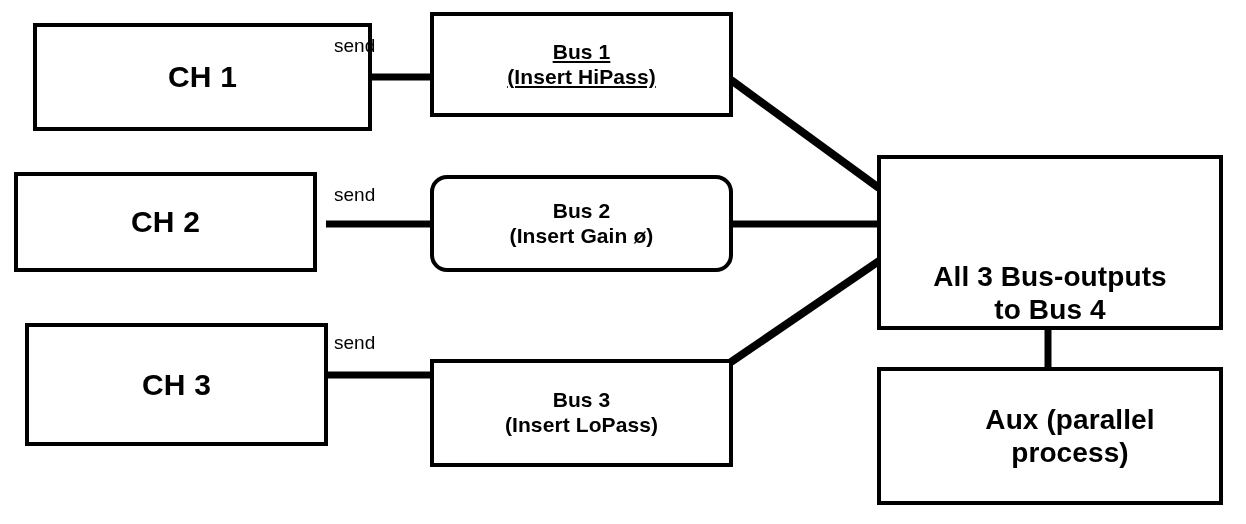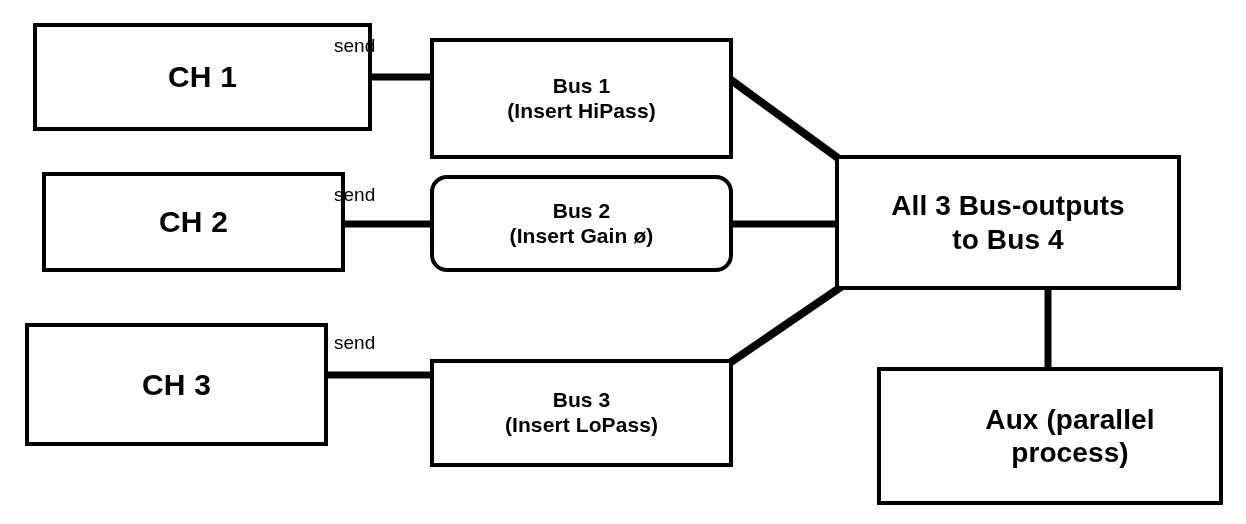--- a/index.html
+++ b/index.html
@@ -51,28 +51,28 @@
     position: absolute;
     font-size: 19px;
     font-weight: 400;
     line-height: 1;
     white-space: nowrap;
     z-index: 3;
   }
 
   
   #ch1 { left: 33px;  top: 23px;  width: 339px; height: 108px; }
-  #ch2 { left: 42px;  top: 172px; width: 303px; height: 100px; }
+  #ch2 { left: 14px;  top: 172px; width: 303px; height: 100px; }
   #ch3 { left: 25px;  top: 323px; width: 303px; height: 123px; }
 
-  #bus1 { left: 430px; top: 38px;  width: 303px; height: 121px; }
+  #bus1 { left: 430px; top: 12px;  width: 303px; height: 105px; text-decoration: underline; }
   #bus2 { left: 430px; top: 175px; width: 303px; height: 97px; border-radius: 17px;  }
   #bus3 { left: 430px; top: 320px; width: 303px; height: 108px; margin-top: 39px; }
 
-  #bus4 { left: 835px; top: 155px; width: 346px; height: 135px; }
+  #bus4 { left: 877px; top: 155px; width: 346px; height: 175px; align-items: flex-end; }
   #aux  { left: 877px; top: 367px; width: 346px; height: 138px; padding-left: 40px; }
 
   #send1 { left: 334px; top: 36px; }
   #send2 { left: 334px; top: 185px; }
   #send3 { left: 334px; top: 333px; }
 </style>
 </head>
 <body>
 
 <div id="canvas">

